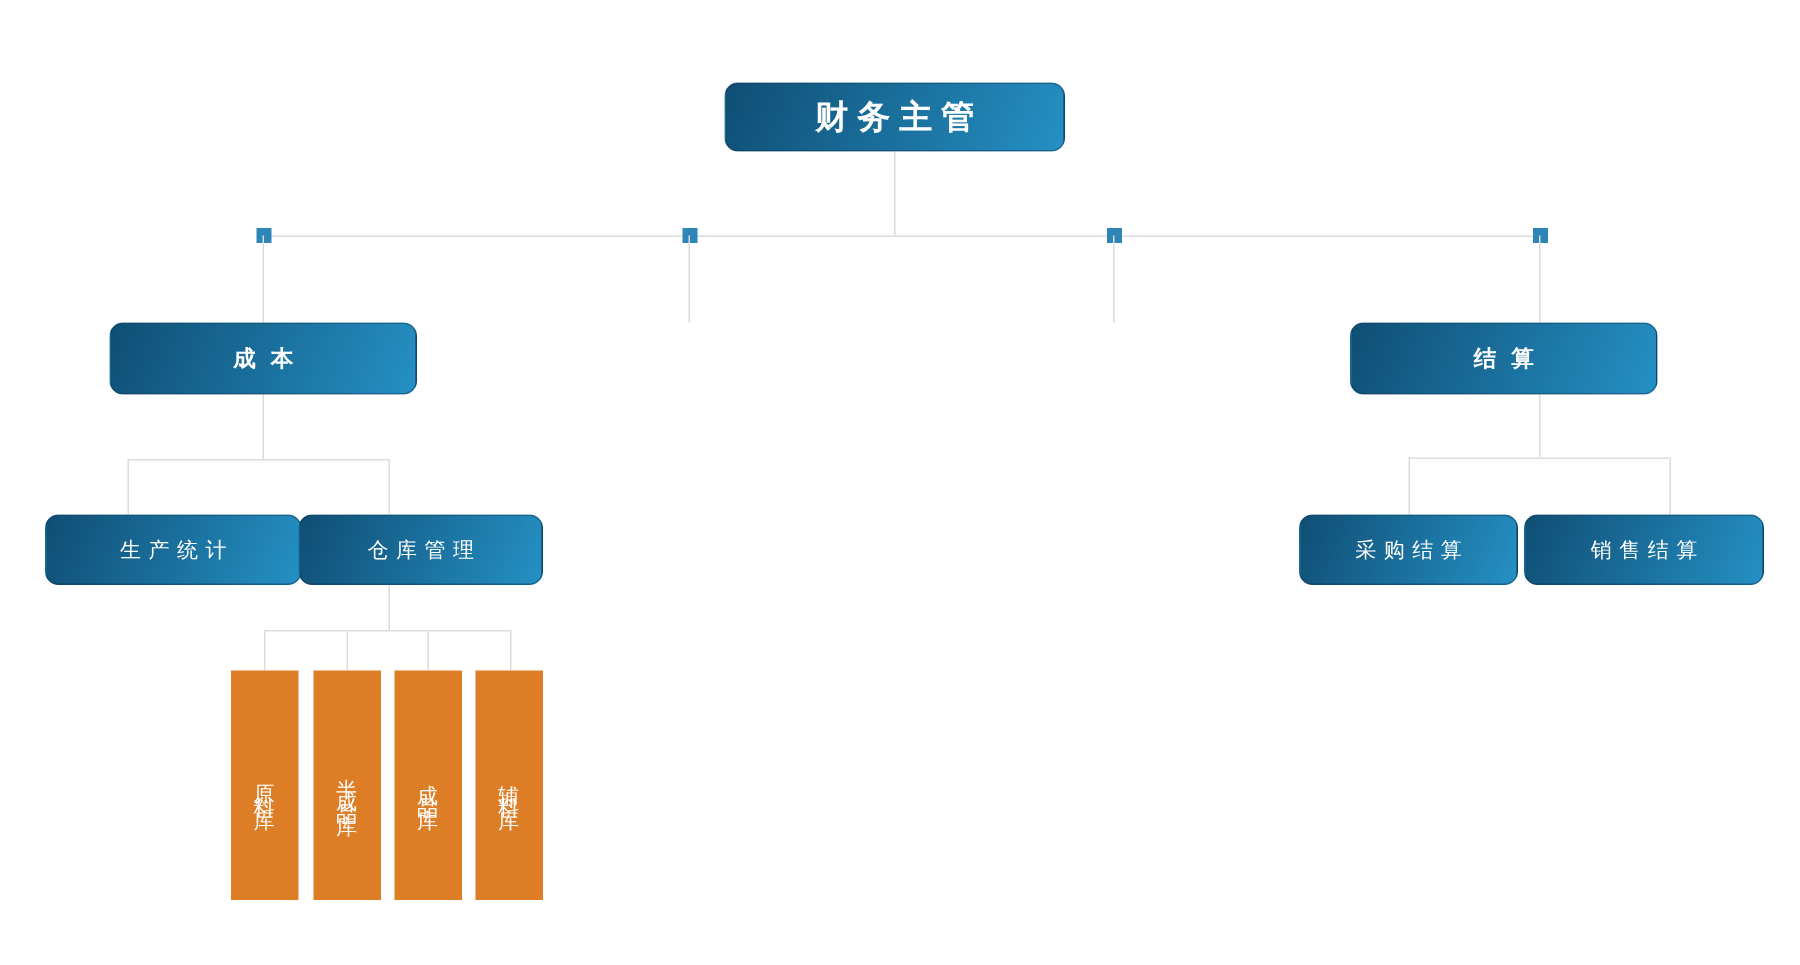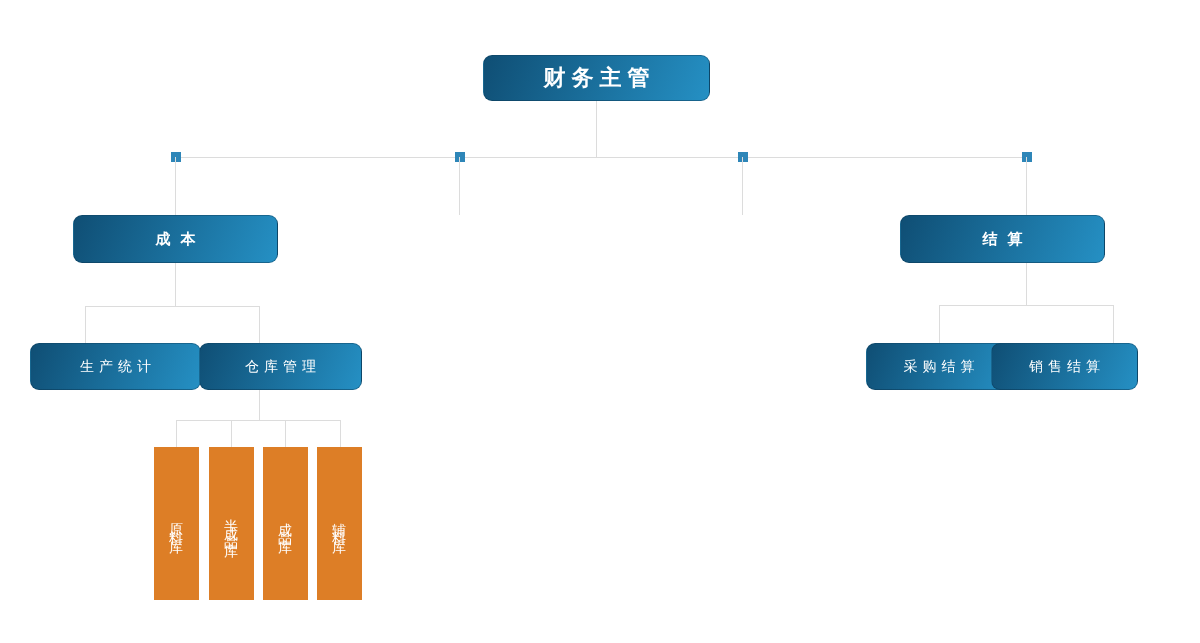--- a/index.html
+++ b/index.html
@@ -110,20 +110,20 @@
 
   <div class="node lvl1">财务主管</div>
 
   <div class="node lvl2" style="left:73px;">成本</div>
   <div class="node lvl2" style="left:900px;">结算</div>
 
   <div class="node lvl3" style="left:30px;  width:171px;">生产统计</div>
   <div class="node lvl3" style="left:187px; width:163px;margin-left:12px;">仓库管理</div>
 
   <div class="node lvl3" style="left:866px;  width:146px;">采购结算</div>
-  <div class="node lvl3" style="left:991px; width:147px;">销售结算</div>
+  <div class="node lvl3" style="left:1016px; width:160px;">销售结算</div>
 
   <div class="vnode" style="left:154px;">原料库</div>
   <div class="vnode" style="left:209px;">半成品库</div>
   <div class="vnode" style="left:263px;">成品库</div>
   <div class="vnode" style="left:317px;">辅料库</div>
 
 </div>
 
 </body></html>

